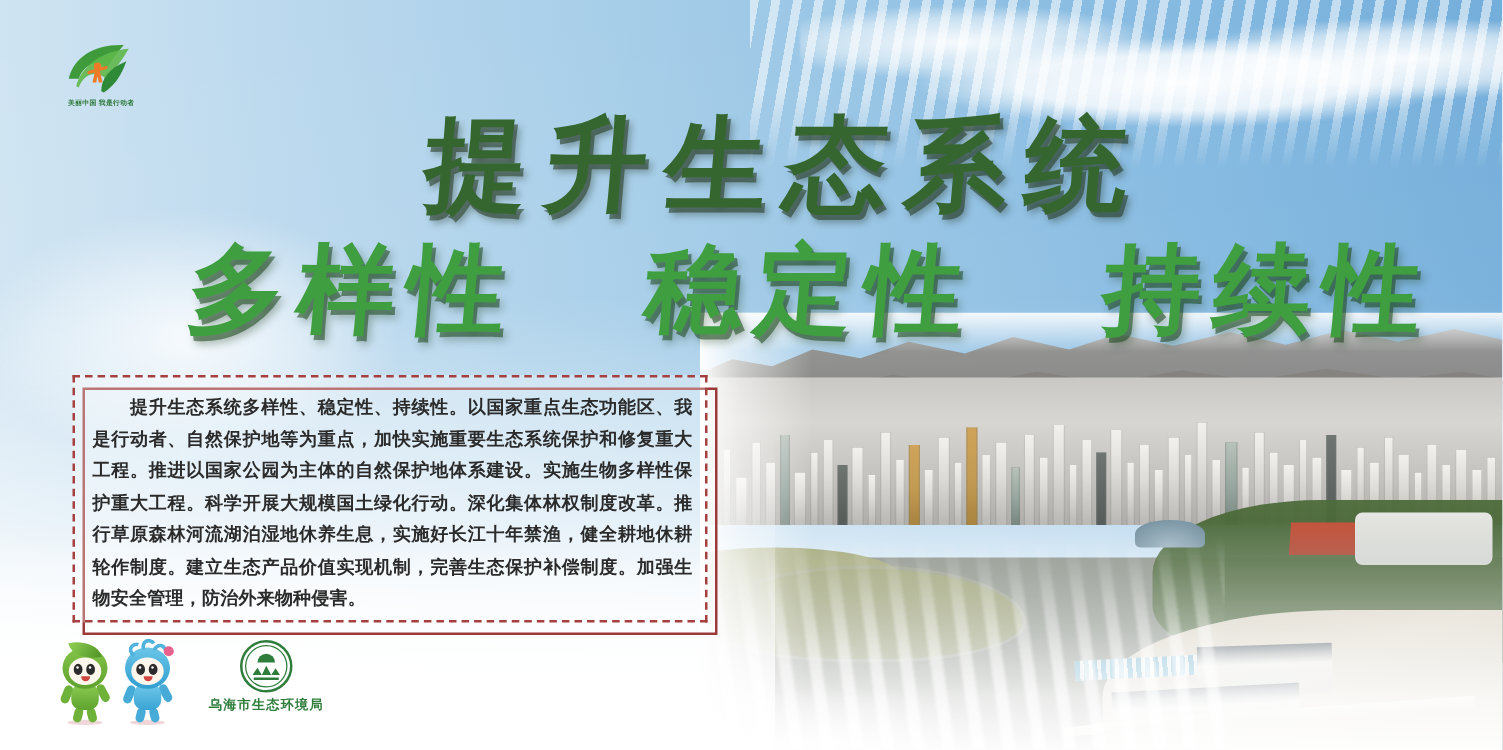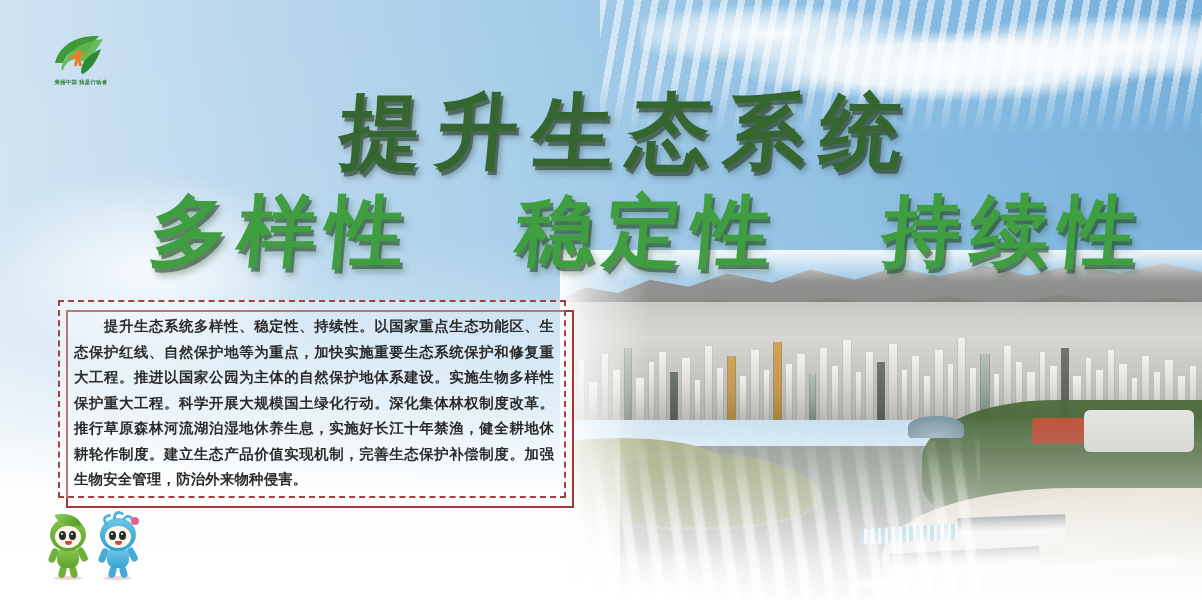--- a/index.html
+++ b/index.html
@@ -422,21 +422,21 @@
       <span class="gap"></span>
       <span class="seg">稳定性</span>
       <span class="gap"></span>
       <span class="seg">持续性</span>
     </div>
   </div>
 
   <div class="frame">
     <div class="frame-solid"></div>
     <div class="frame-dash">
-      <div class="body-text">提升生态系统多样性、稳定性、持续性。以国家重点生态功能区、生态保护红线、自然保护地等为重点，加快实施重要生态系统保护和修复重大工程。推进以国家公园为主体的自然保护地体系建设。实施生物多样性保护重大工程。科学开展大规模国土绿化行动。深化集体林权制度改革。推行草原森林河流湖泊湿地休养生息，实施好长江十年禁渔，健全耕地休耕轮作制度。建立生态产品价值实现机制，完善生态保护补偿制度。加强生物安全管理，防治外来物种侵害。</div>
+      <div class="body-text">提升生态系统多样性、稳定性、持续性。以国家重点生态功能区、我是行动者、自然保护地等为重点，加快实施重要生态系统保护和修复重大工程。推进以国家公园为主体的自然保护地体系建设。实施生物多样性保护重大工程。科学开展大规模国土绿化行动。深化集体林权制度改革。推行草原森林河流湖泊湿地休养生息，实施好长江十年禁渔，健全耕地休耕轮作制度。建立生态产品价值实现机制，完善生态保护补偿制度。加强生物安全管理，防治外来物种侵害。</div>
     </div>
   </div>
 
   <div class="mascots">
     <div class="mascot green">
       <div class="m-shadow"></div>
       <div class="m-arm la"></div>
       <div class="m-arm ra"></div>
       <div class="m-leg ll"></div>
       <div class="m-leg rl"></div>
@@ -462,14 +462,26 @@
           <b></b>
         </div>
       <div class="m-dot"></div>
       <div class="m-face"></div>
       <div class="m-eye l"></div>
       <div class="m-eye r"></div>
       <div class="m-mouth"></div>
     </div>
   </div>
 
+  <div class="dept">
+    <div class="emblem">
+      <div class="emblem-ring"></div>
+      <div class="emblem-ring2"></div>
+      <div class="emblem-core">
+        <div class="e-sun"></div>
+        <div class="e-hill"></div>
+        <div class="e-base"></div>
+      </div>
+    </div>
+    <div class="dept-name">乌海市生态环境局</div>
+  </div>
 
 </div>
 
 </body></html>

